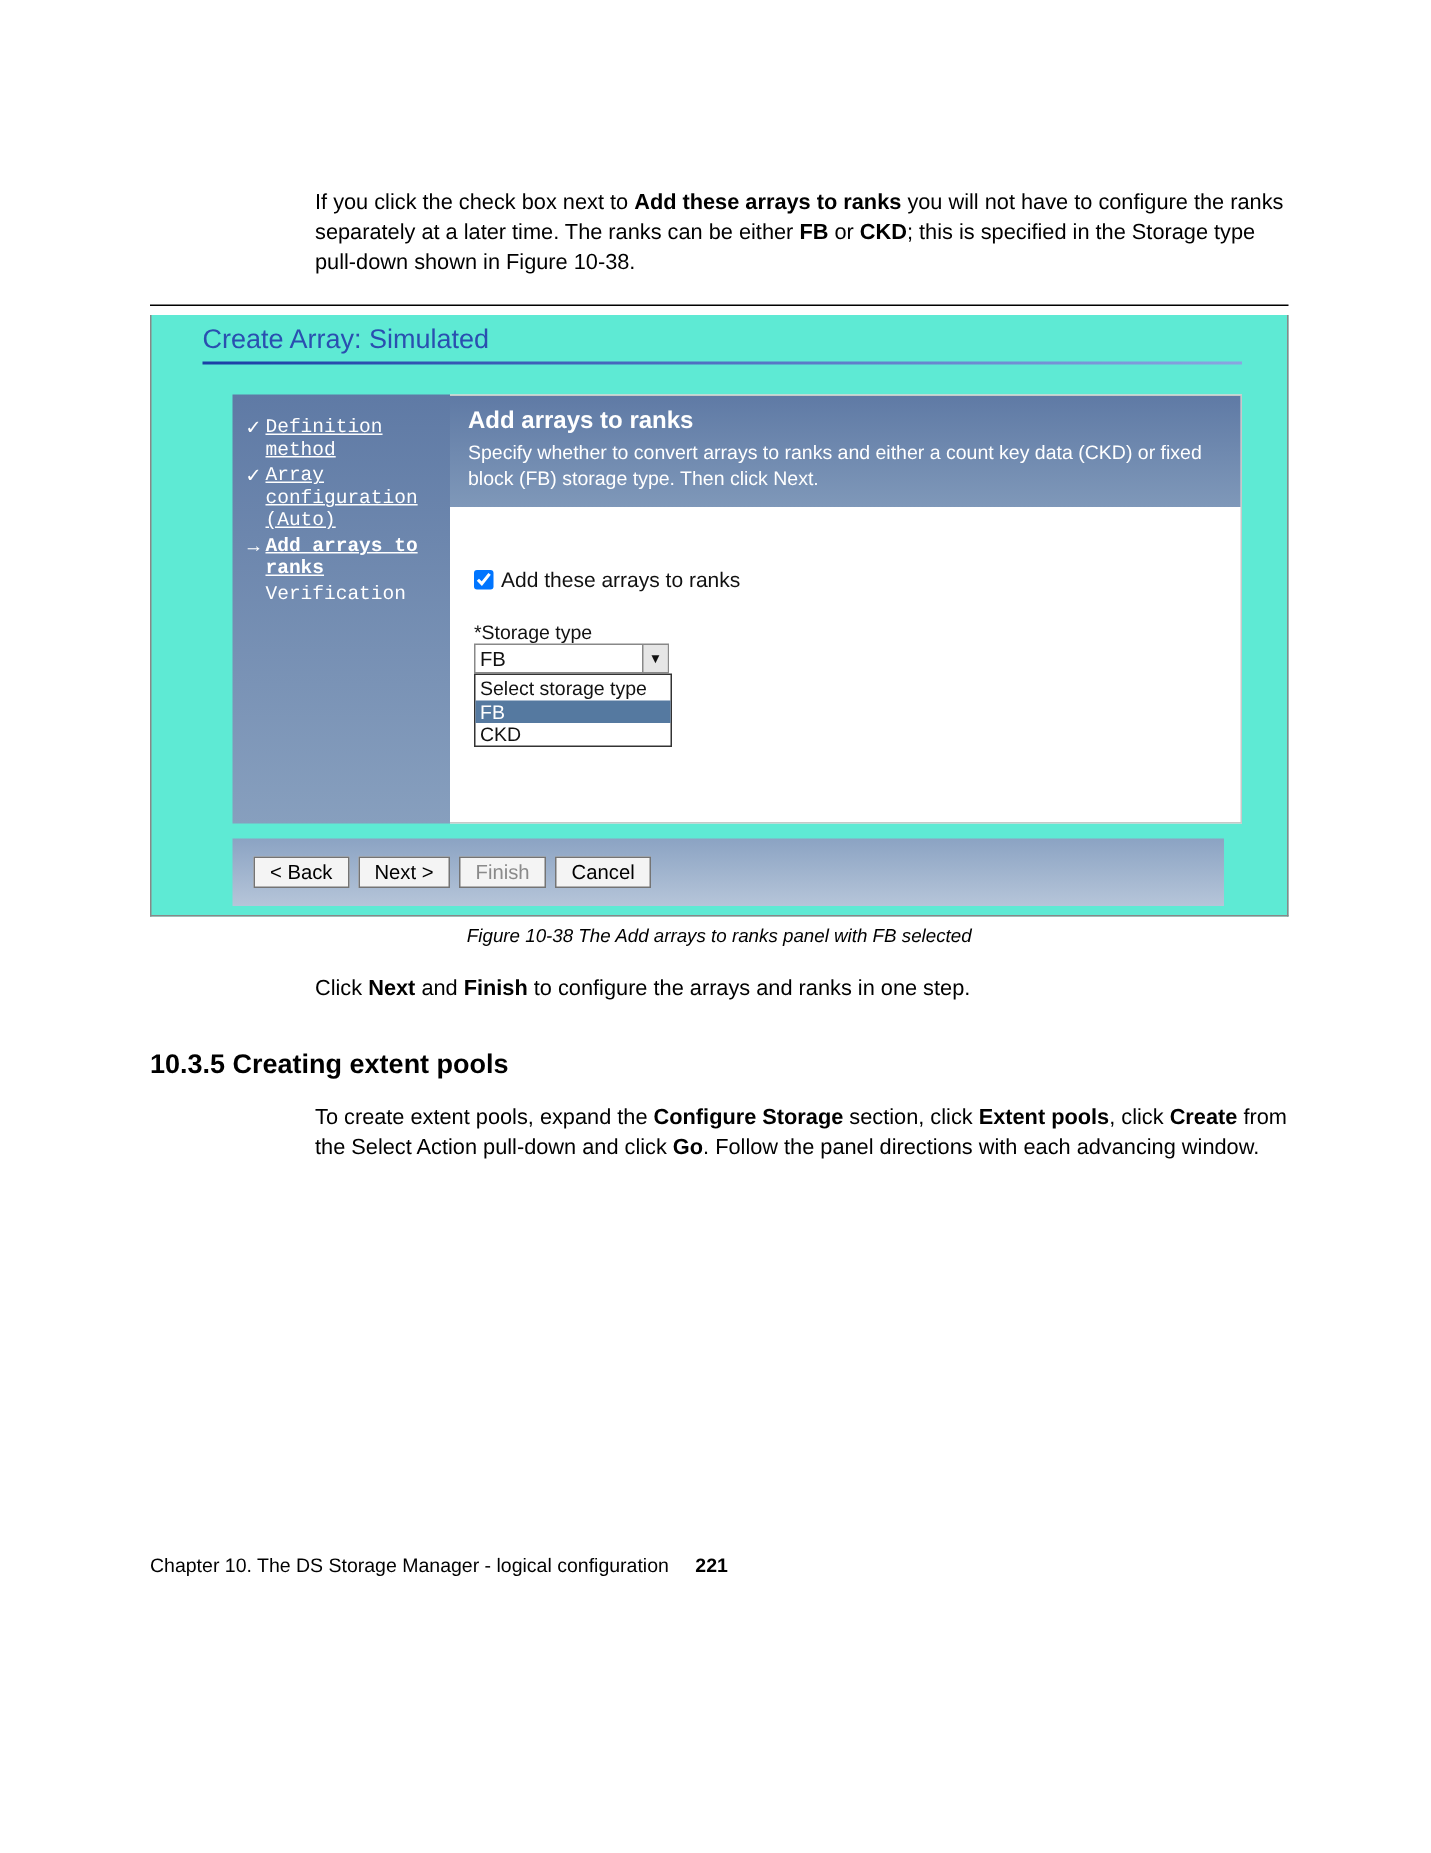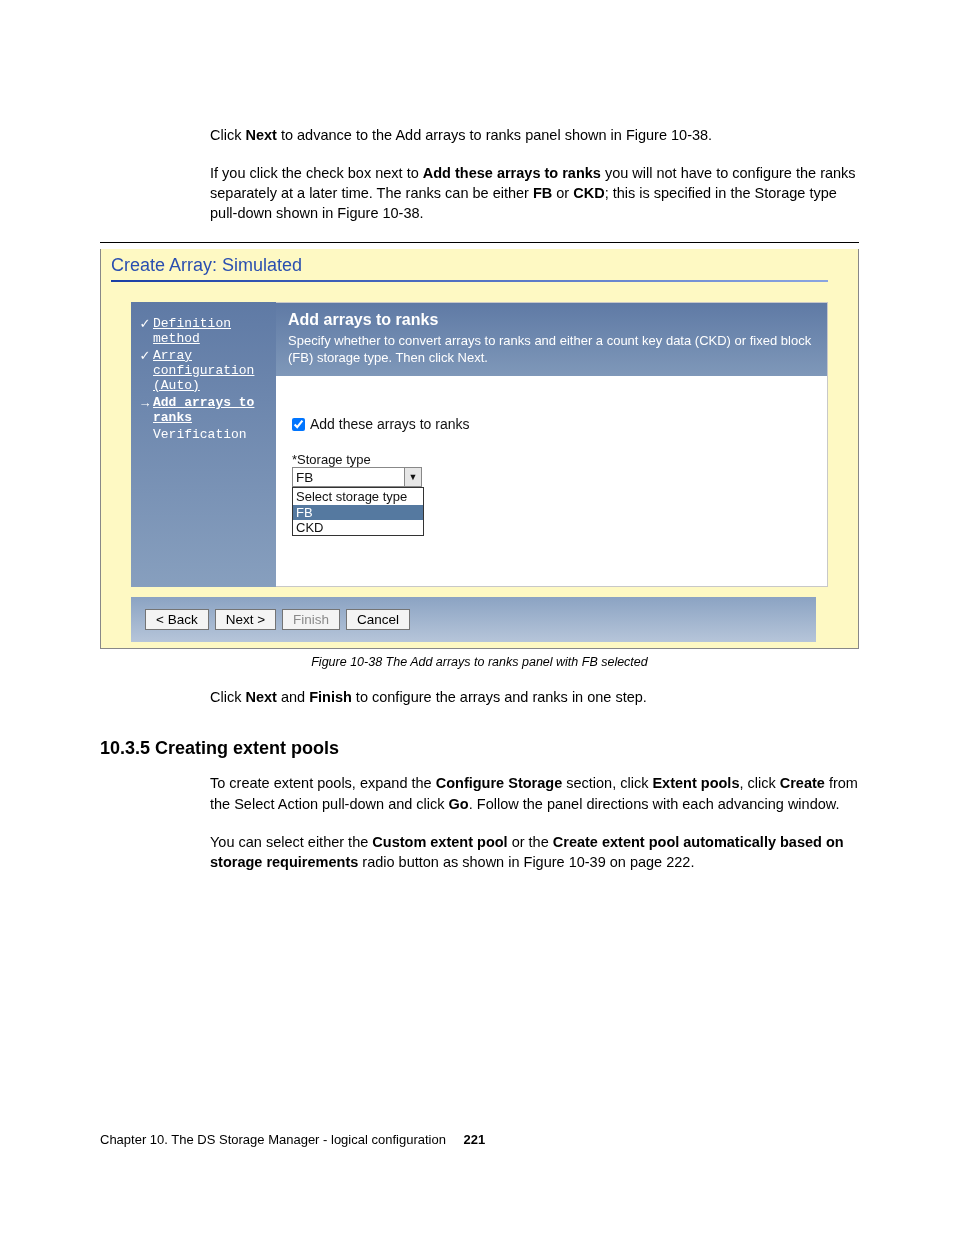--- a/index.html
+++ b/index.html
@@ -22,21 +22,22 @@
   }
   .bold { font-weight: bold; }
   .figure-wrap {
     border-top: 1px solid #000;
     margin-top: 8px;
     padding-top: 6px;
   }
   .figure-wrap-inner {
     border: 1px solid #888;
     border-top: none;
-    background: #fef9c3;
+    background: #5eead4;
+    padding-left: 24px;
   }
   .wiz-title {
     color: #2a4fb0;
     font-size: 18px;
     padding: 6px 10px 4px 10px;
   }
   .wiz-hr {
     height: 2px;
     margin-left: 10px;
     margin-right: 30px;
@@ -155,23 +156,20 @@
     text-align: left;
     padding-right: 0;
   }
   .footer .pg { font-weight: bold; margin-left: 14px;}
 </style>
 </head>
 <body>
 
 <div class="page">
 
-  <p class="bodytext">
-    <span>Click </span><span class="bold">Next</span><span> to advance to the Add arrays to ranks panel shown in Figure 10-38.</span>
-  </p>
 
   <p class="bodytext">
     <span>If you click the check box next to </span><span class="bold">Add these arrays to ranks</span><span> you will not have to configure the ranks separately at a later time. The ranks can be either </span><span class="bold">FB</span><span> or </span><span class="bold">CKD</span><span>; this is specified in the Storage type pull-down shown in Figure 10-38.</span>
   </p>
 
   <div class="figure-wrap">
     <div class="figure-wrap-inner">
       <div class="wiz-title">Create Array: Simulated</div>
       <div class="wiz-hr"></div>
 
@@ -233,22 +231,19 @@
   <p class="bodytext">
     <span>Click </span><span class="bold">Next</span><span> and </span><span class="bold">Finish</span><span> to configure the arrays and ranks in one step.</span>
   </p>
 
   <div class="section-head">10.3.5  Creating extent pools</div>
 
   <p class="bodytext">
     <span>To create extent pools, expand the </span><span class="bold">Configure Storage</span><span> section, click </span><span class="bold">Extent pools</span><span>, click </span><span class="bold">Create</span><span> from the Select Action pull-down and click </span><span class="bold">Go</span><span>. Follow the panel directions with each advancing window.</span>
   </p>
 
-  <p class="bodytext">
-    <span>You can select either the </span><span class="bold">Custom extent pool</span><span> or the </span><span class="bold">Create extent pool automatically based on storage requirements</span><span> radio button as shown in Figure 10-39 on page 222.</span>
-  </p>
 
   <div class="footer">
     <span>Chapter 10. The DS Storage Manager - logical configuration</span>
     <span class="pg">221</span>
   </div>
 
 </div>
 
 </body></html>

